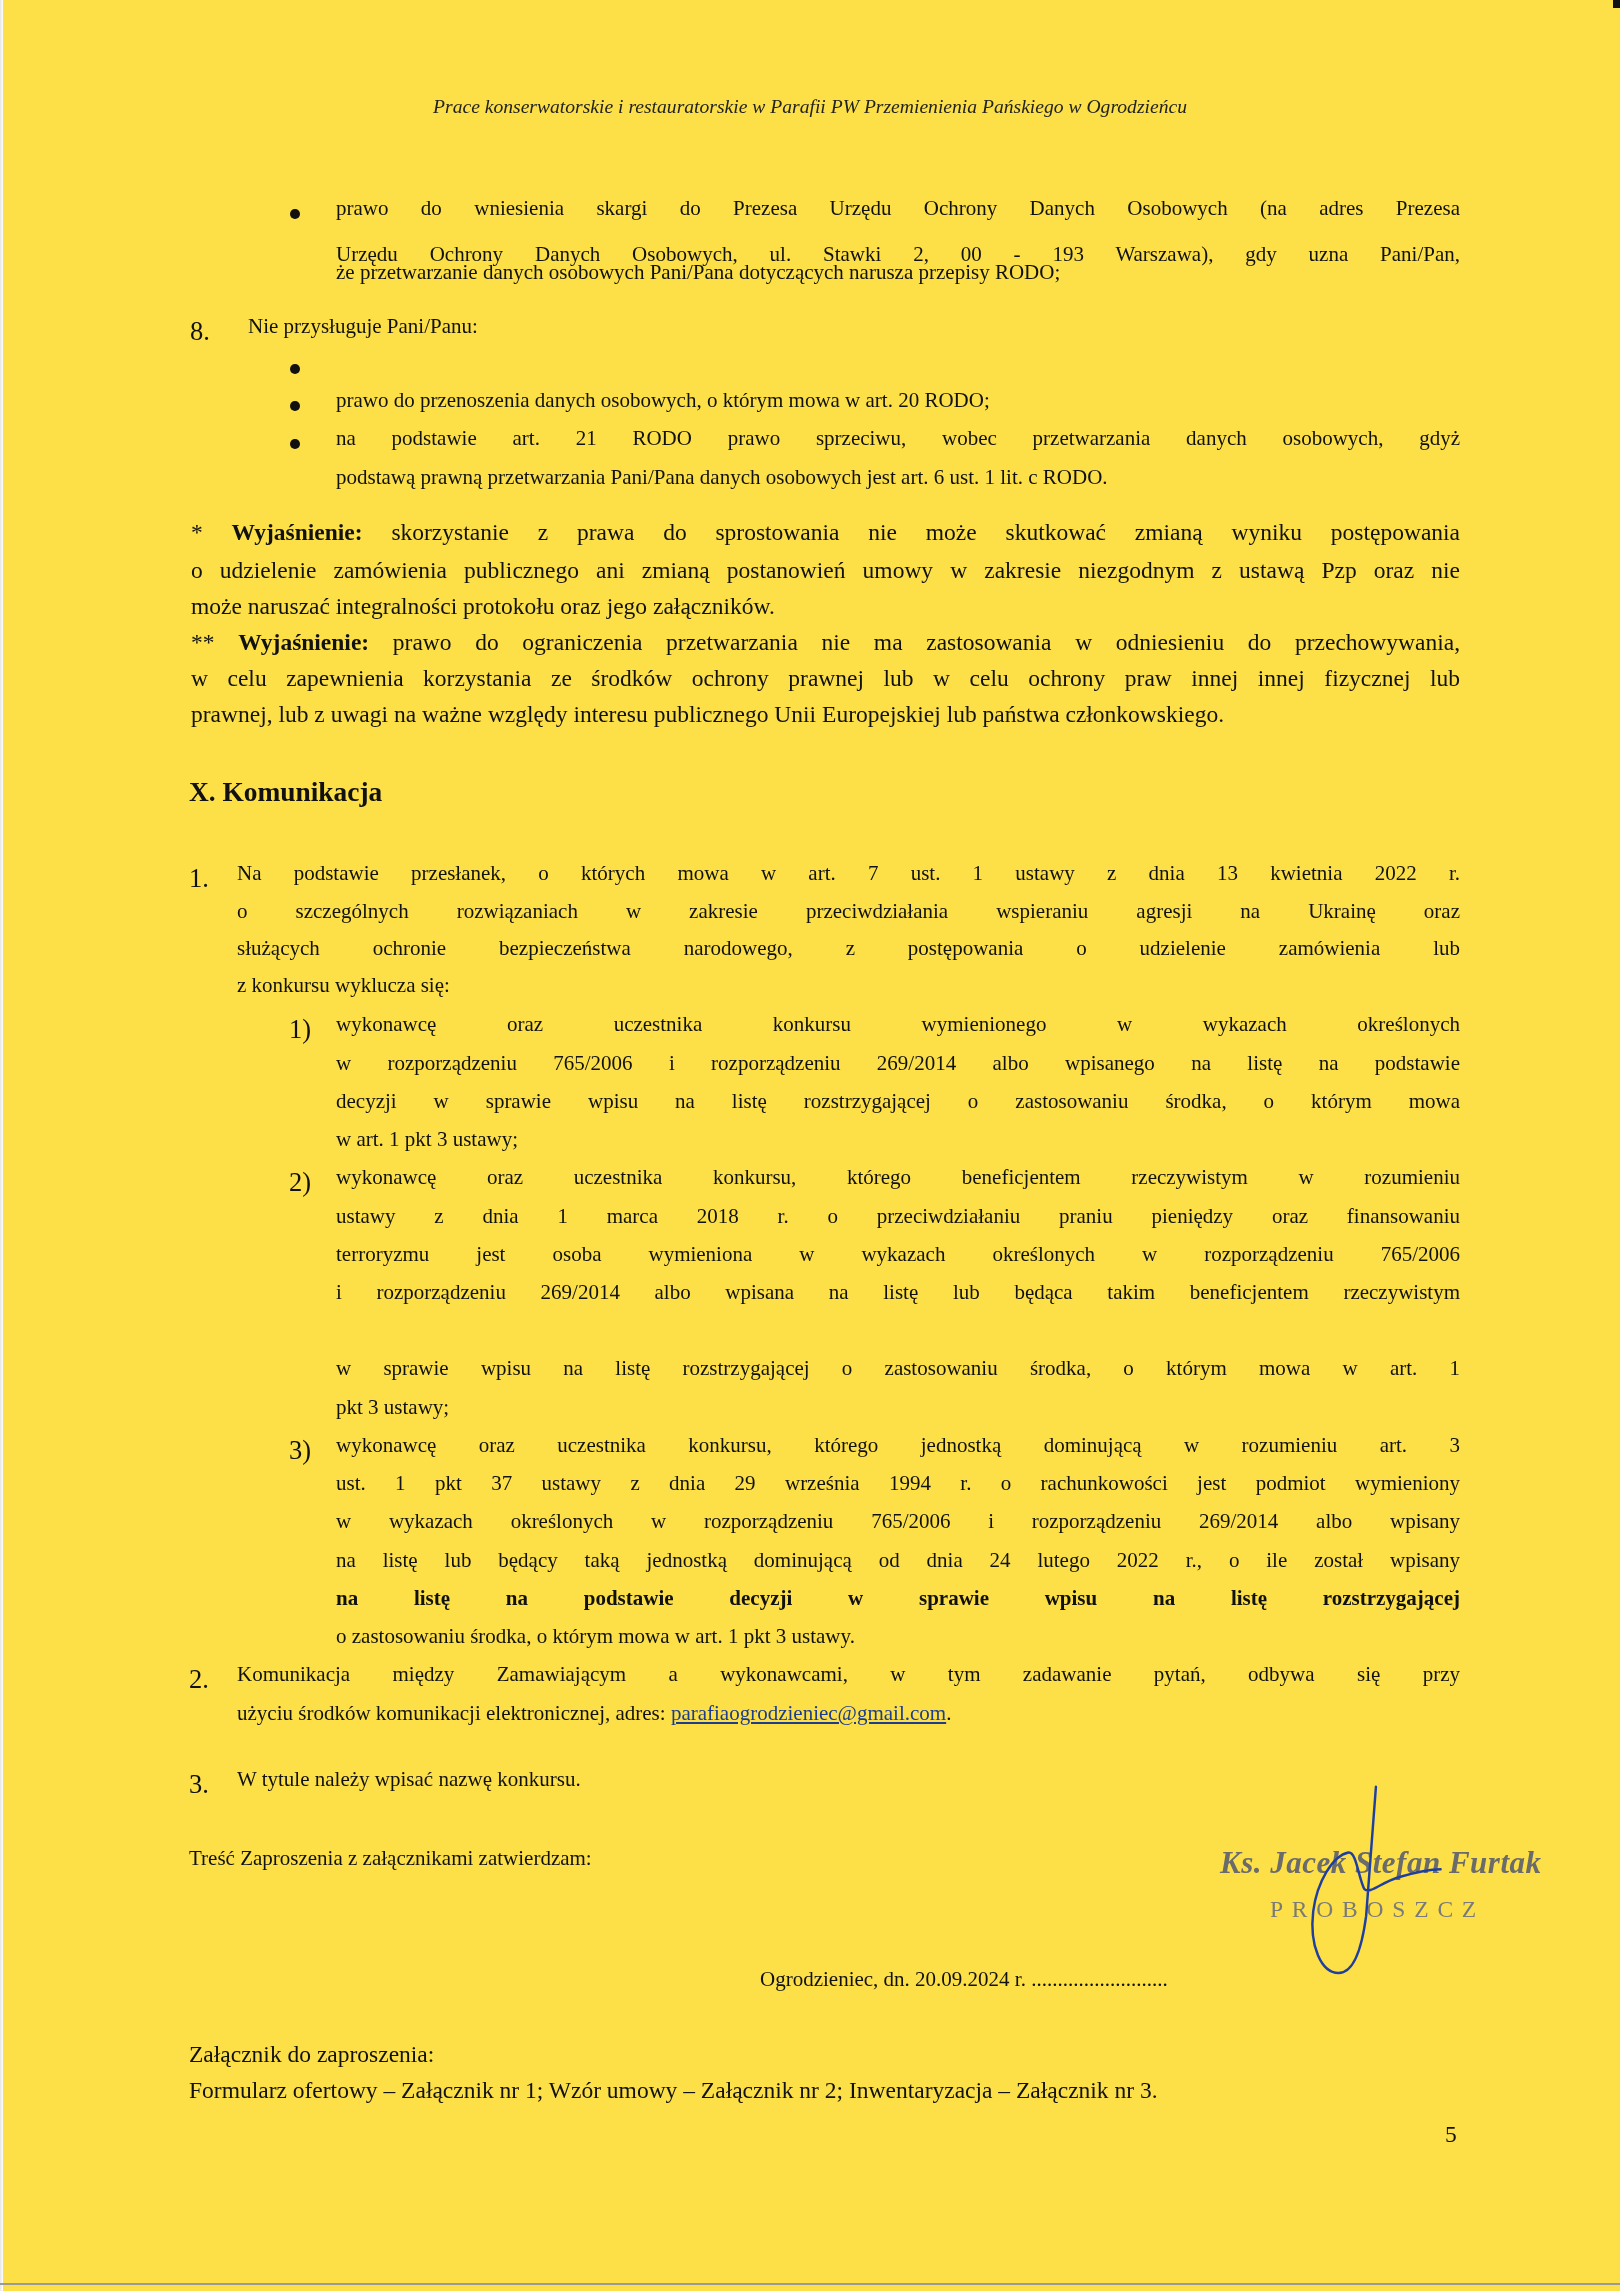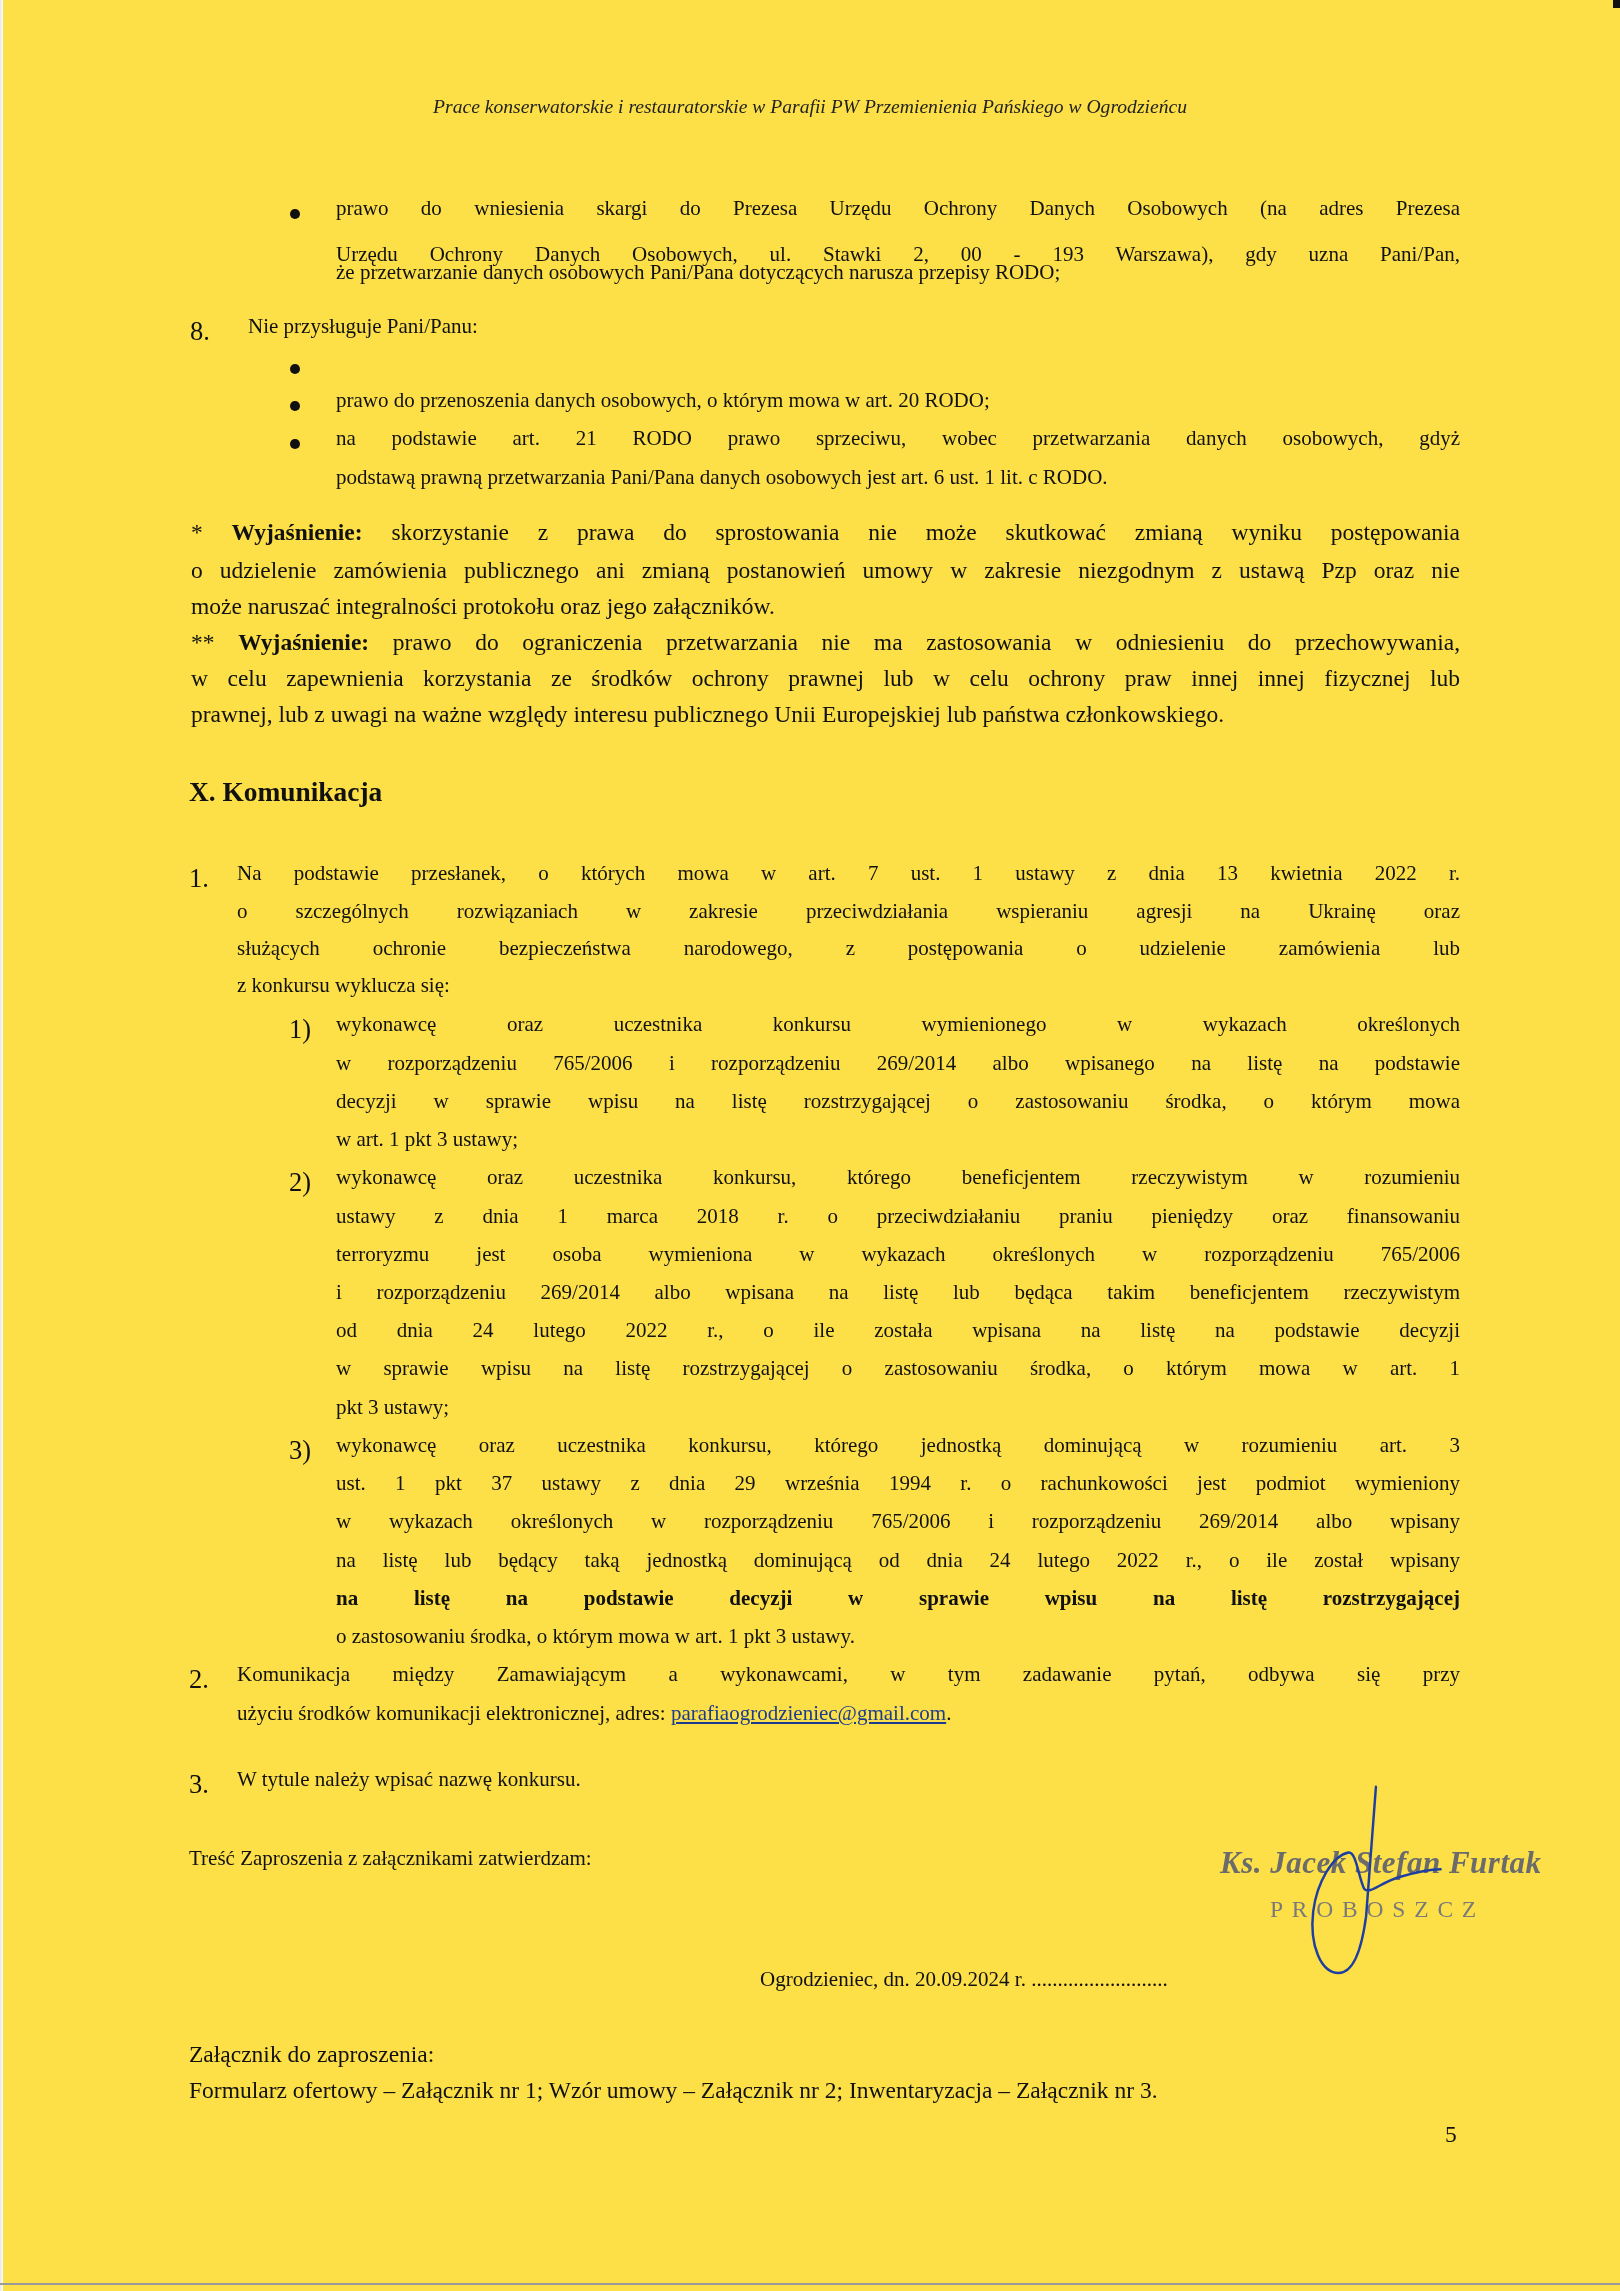--- a/index.html
+++ b/index.html
@@ -78,21 +78,20 @@
   <div class="ln j" style="left:336px; top:1014px; width:1124px;">wykonawcę oraz uczestnika konkursu wymienionego w wykazach określonych</div>
   <div class="ln j" style="left:336px; top:1053px; width:1124px;">w rozporządzeniu 765/2006 i rozporządzeniu 269/2014 albo wpisanego na listę na podstawie</div>
   <div class="ln j" style="left:336px; top:1091px; width:1124px;">decyzji w sprawie wpisu na listę rozstrzygającej o zastosowaniu środka, o którym mowa</div>
   <div class="ln" style="left:336px; top:1129px;">w art. 1 pkt 3 ustawy;</div>
 
   <div class="num" style="left:289px; top:1167px;">2)</div>
   <div class="ln j" style="left:336px; top:1167px; width:1124px;">wykonawcę oraz uczestnika konkursu, którego beneficjentem rzeczywistym w rozumieniu</div>
   <div class="ln j" style="left:336px; top:1206px; width:1124px;">ustawy z dnia 1 marca 2018 r. o przeciwdziałaniu praniu pieniędzy oraz finansowaniu</div>
   <div class="ln j" style="left:336px; top:1244px; width:1124px;">terroryzmu jest osoba wymieniona w wykazach określonych w rozporządzeniu 765/2006</div>
   <div class="ln j" style="left:336px; top:1282px; width:1124px;">i rozporządzeniu 269/2014 albo wpisana na listę lub będąca takim beneficjentem rzeczywistym</div>
-  <div class="ln j" style="left:336px; top:1320px; width:1124px;">od dnia 24 lutego 2022 r., o ile została wpisana na listę na podstawie decyzji</div>
   <div class="ln j" style="left:336px; top:1358px; width:1124px;">w sprawie wpisu na listę rozstrzygającej o zastosowaniu środka, o którym mowa w art. 1</div>
   <div class="ln" style="left:336px; top:1397px;">pkt 3 ustawy;</div>
 
   <div class="num" style="left:289px; top:1435px;">3)</div>
   <div class="ln j" style="left:336px; top:1435px; width:1124px;">wykonawcę oraz uczestnika konkursu, którego jednostką dominującą w rozumieniu art. 3</div>
   <div class="ln j" style="left:336px; top:1473px; width:1124px;">ust. 1 pkt 37 ustawy z dnia 29 września 1994 r. o rachunkowości jest podmiot wymieniony</div>
   <div class="ln j" style="left:336px; top:1511px; width:1124px;">w wykazach określonych w rozporządzeniu 765/2006 i rozporządzeniu 269/2014 albo wpisany</div>
   <div class="ln j" style="left:336px; top:1550px; width:1124px;">na listę lub będący taką jednostką dominującą od dnia 24 lutego 2022 r., o ile został wpisany</div>
   <div class="ln j" style="left:336px; top:1588px; width:1124px;font-weight:bold;">na listę na podstawie decyzji w sprawie wpisu na listę rozstrzygającej</div>
   <div class="ln" style="left:336px; top:1626px;">o zastosowaniu środka, o którym mowa w art. 1 pkt 3 ustawy.</div>

